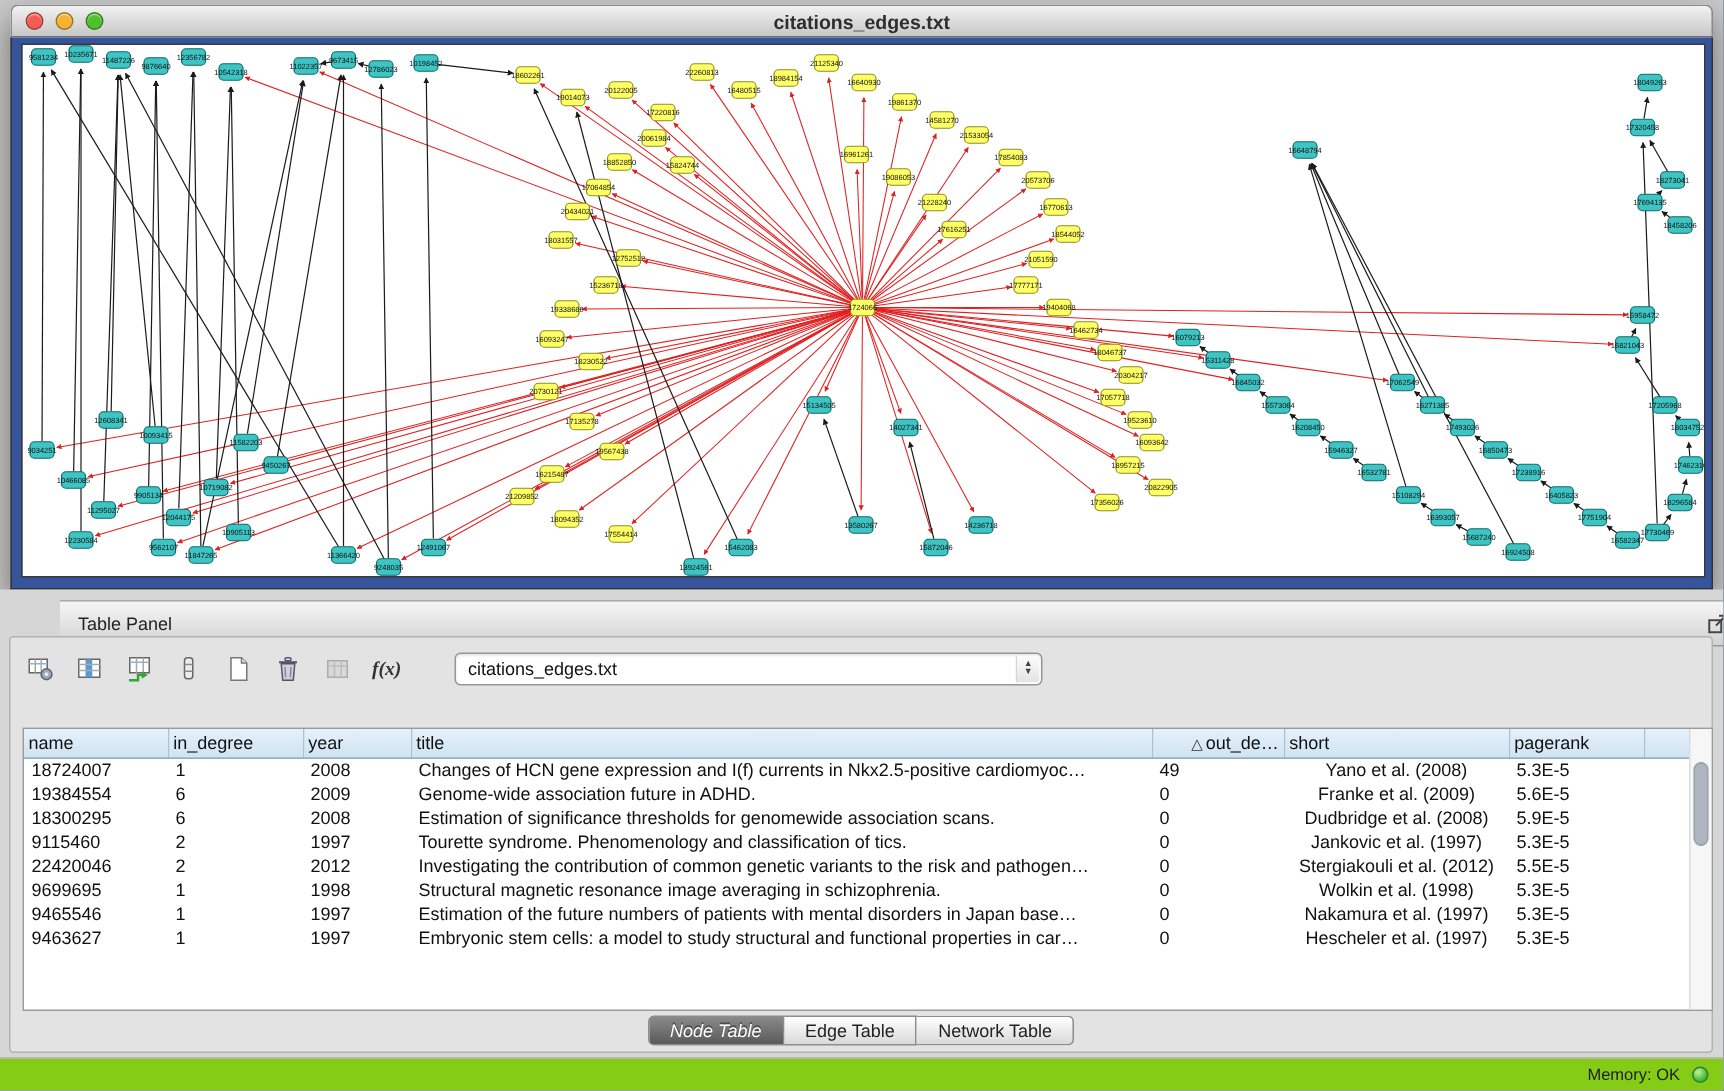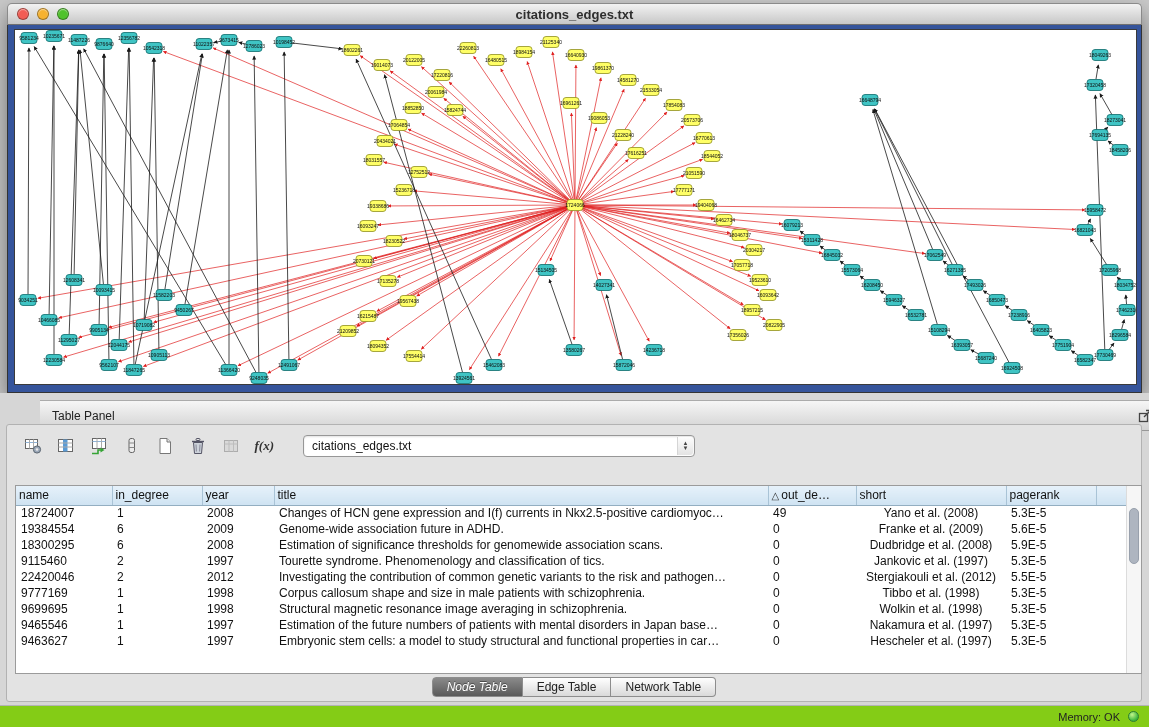--- a/index.html
+++ b/index.html
@@ -27,38 +27,38 @@
                background:linear-gradient(#f6f6f6,#d2d2d2); border-top:1px solid #ababab;
                border-bottom:1px solid #979797; display:flex; align-items:center;margin-left:40px; }
   .panel-title { margin-left:12px; font-size:12px; color:#222; }
   .panel-bar-icons { margin-left:auto; display:flex; gap:14px; margin-right:12px; align-items:center; }
   .close-glyph { font-size:13px; font-weight:bold; color:#333; cursor:default; }
 
   .panel-body { position:absolute; left:6px; top:424px; width:1136px; height:278px;
                 background:#e3e3e3; border:1px solid #b2b2b2; border-radius:3px; }
 
   .toolbar { position:absolute; left:10px; top:5px; height:32px; display:flex; align-items:center; gap:7px; }
-  .tool-btn { width:26px; height:26px; display:flex; align-items:center; justify-content:flex-end; border-radius:3px; }
+  .tool-btn { width:26px; height:26px; display:flex; align-items:center; justify-content:flex-start; border-radius:3px; }
   .fx-label { font-family:"Liberation Serif", serif; font-style:italic; font-weight:bold; font-size:13px; color:#333; }
 
   .combo { margin-left:22px; width:392px; height:22px; background:#fff; border:1px solid #979797;
            border-radius:4px; display:flex; align-items:center; position:relative;
            box-shadow:inset 0 1px 2px rgba(0,0,0,.12); }
   .combo-text { margin-left:8px; font-size:12px; color:#111; }
   .combo-arrows { position:absolute; right:1px; top:1px; bottom:1px; width:16px; display:flex; flex-direction:column;
                   align-items:center; justify-content:center; font-size:6px; line-height:5px; color:#444;
                   border-left:1px solid #d5d5d5; background:linear-gradient(#fdfdfd,#e3e3e3); border-radius:0 3px 3px 0; }
 
   .table-box { position:absolute; left:8px; top:60px; width:1127px; height:189px; background:#fff;
                border:1px solid #9b9b9b; overflow:hidden; }
   table { border-collapse:collapse; table-layout:fixed; width:1110px; font-size:12px; }
   thead th { height:19px; background:linear-gradient(#e6f1fa,#cfe3f2); border-right:1px solid #a9c3d6;
              border-bottom:1px solid #93aec1; font-weight:normal; color:#111; text-align:left;
              padding:0 3px; overflow:hidden; white-space:nowrap; }
-  thead th.col-out_degree { text-align:left; }
+  thead th.col-out_degree { text-align:right; }
   .sort-tri { font-size:10px; color:#333; margin-right:2px; }
   tbody td { height:16px; padding:0 5px; white-space:nowrap; overflow:hidden; color:#111; }
   tbody td.col-short { text-align:center; }
   .v-scroll { position:absolute; right:0; top:0; bottom:0; width:15px; background:#f6f6f6; border-left:1px solid #dcdcdc; }
   .v-thumb { position:absolute; left:2px; top:22px; width:10px; height:56px; background:#aeb5c0;
              border-radius:5px; border:1px solid #98a0ac; }
 
   .tabs { position:absolute; left:0; right:0; top:252px; display:flex; justify-content:center; }
   .seg { height:20px; line-height:18px; font-size:12px; padding:0 14px; background:linear-gradient(#ffffff,#d9d9d9);
          border:1px solid #8d8d8d; border-left:none; color:#222; }
@@ -864,30 +864,20 @@
               <td class="col-name">22420046</td>
               <td class="col-in_degree">2</td>
               <td class="col-year">2012</td>
               <td class="col-title">Investigating the contribution of common genetic variants to the risk and pathogen…</td>
               <td class="col-out_degree">0</td>
               <td class="col-short">Stergiakouli et al. (2012)</td>
               <td class="col-pagerank">5.5E-5</td>
               <td></td>
             </tr>
             <tr>
-              <td class="col-name">9777169</td>
-              <td class="col-in_degree">1</td>
-              <td class="col-year">1998</td>
-              <td class="col-title">Corpus callosum shape and size in male patients with schizophrenia.</td>
-              <td class="col-out_degree">0</td>
-              <td class="col-short">Tibbo et al. (1998)</td>
-              <td class="col-pagerank">5.3E-5</td>
-              <td></td>
-            </tr>
-            <tr>
               <td class="col-name">9699695</td>
               <td class="col-in_degree">1</td>
               <td class="col-year">1998</td>
               <td class="col-title">Structural magnetic resonance image averaging in schizophrenia.</td>
               <td class="col-out_degree">0</td>
               <td class="col-short">Wolkin et al. (1998)</td>
               <td class="col-pagerank">5.3E-5</td>
               <td></td>
             </tr>
             <tr>

